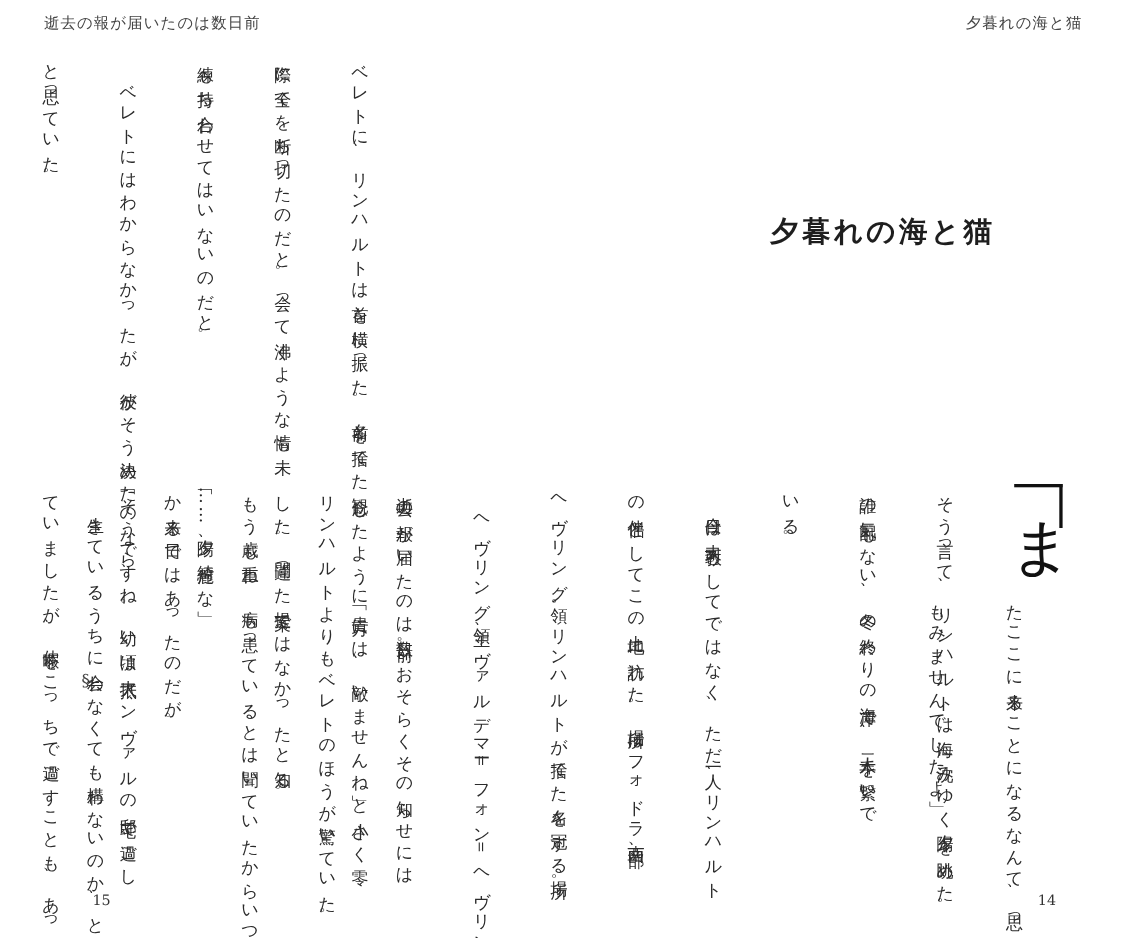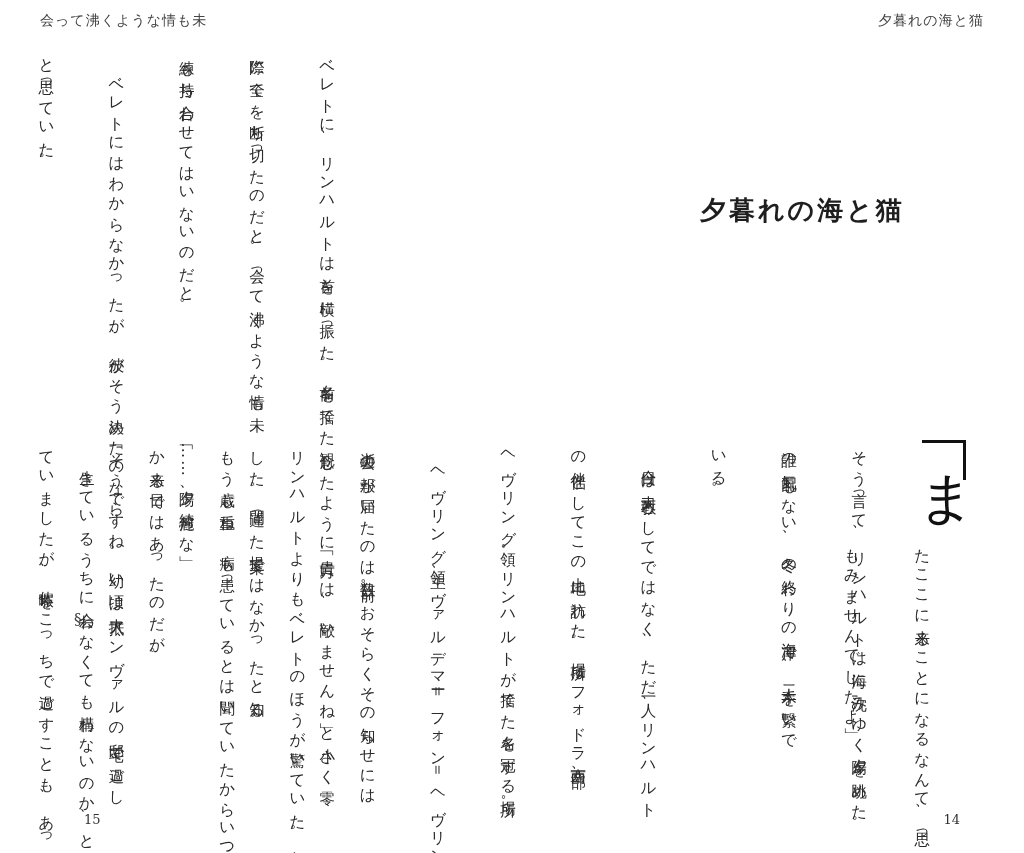--- a/index.html
+++ b/index.html
@@ -23,21 +23,21 @@
                      border-top: 3px solid #111; border-right: 3px solid #111; box-sizing: border-box; }
   .dropcap { position: absolute; left: 918px; top: 468px; font-size: 56px; line-height: 60px;
              font-family: "DejaVu Sans", sans-serif; color: #111; }
   .rp-cap-lines { right: calc(1024px - 980px); top: 538px; height: 270px; }
   .rp-body { right: calc(1024px - 917px); top: 440px; height: 370px; }
 </style>
 </head>
 <body>
 
 <div>
-  <div class="running-head rh-left">会って沸くような情も未</div>
+  <div class="running-head rh-left">逝去の報が届いたのは数日前</div>
 
   <div class="vblock lp-top">
     <p>ベレトに、リンハルトは首を横に振った。名前を捨てた</p>
     <p>際に全てを断ち切ったのだと。会って沸くような情も未</p>
     <p>練も持ち合わせてはいないのだと。</p>
     <p>　ベレトにはわからなかったが、彼がそう決めたのなら、</p>
     <p>と思っていた。</p>
     
     
     

